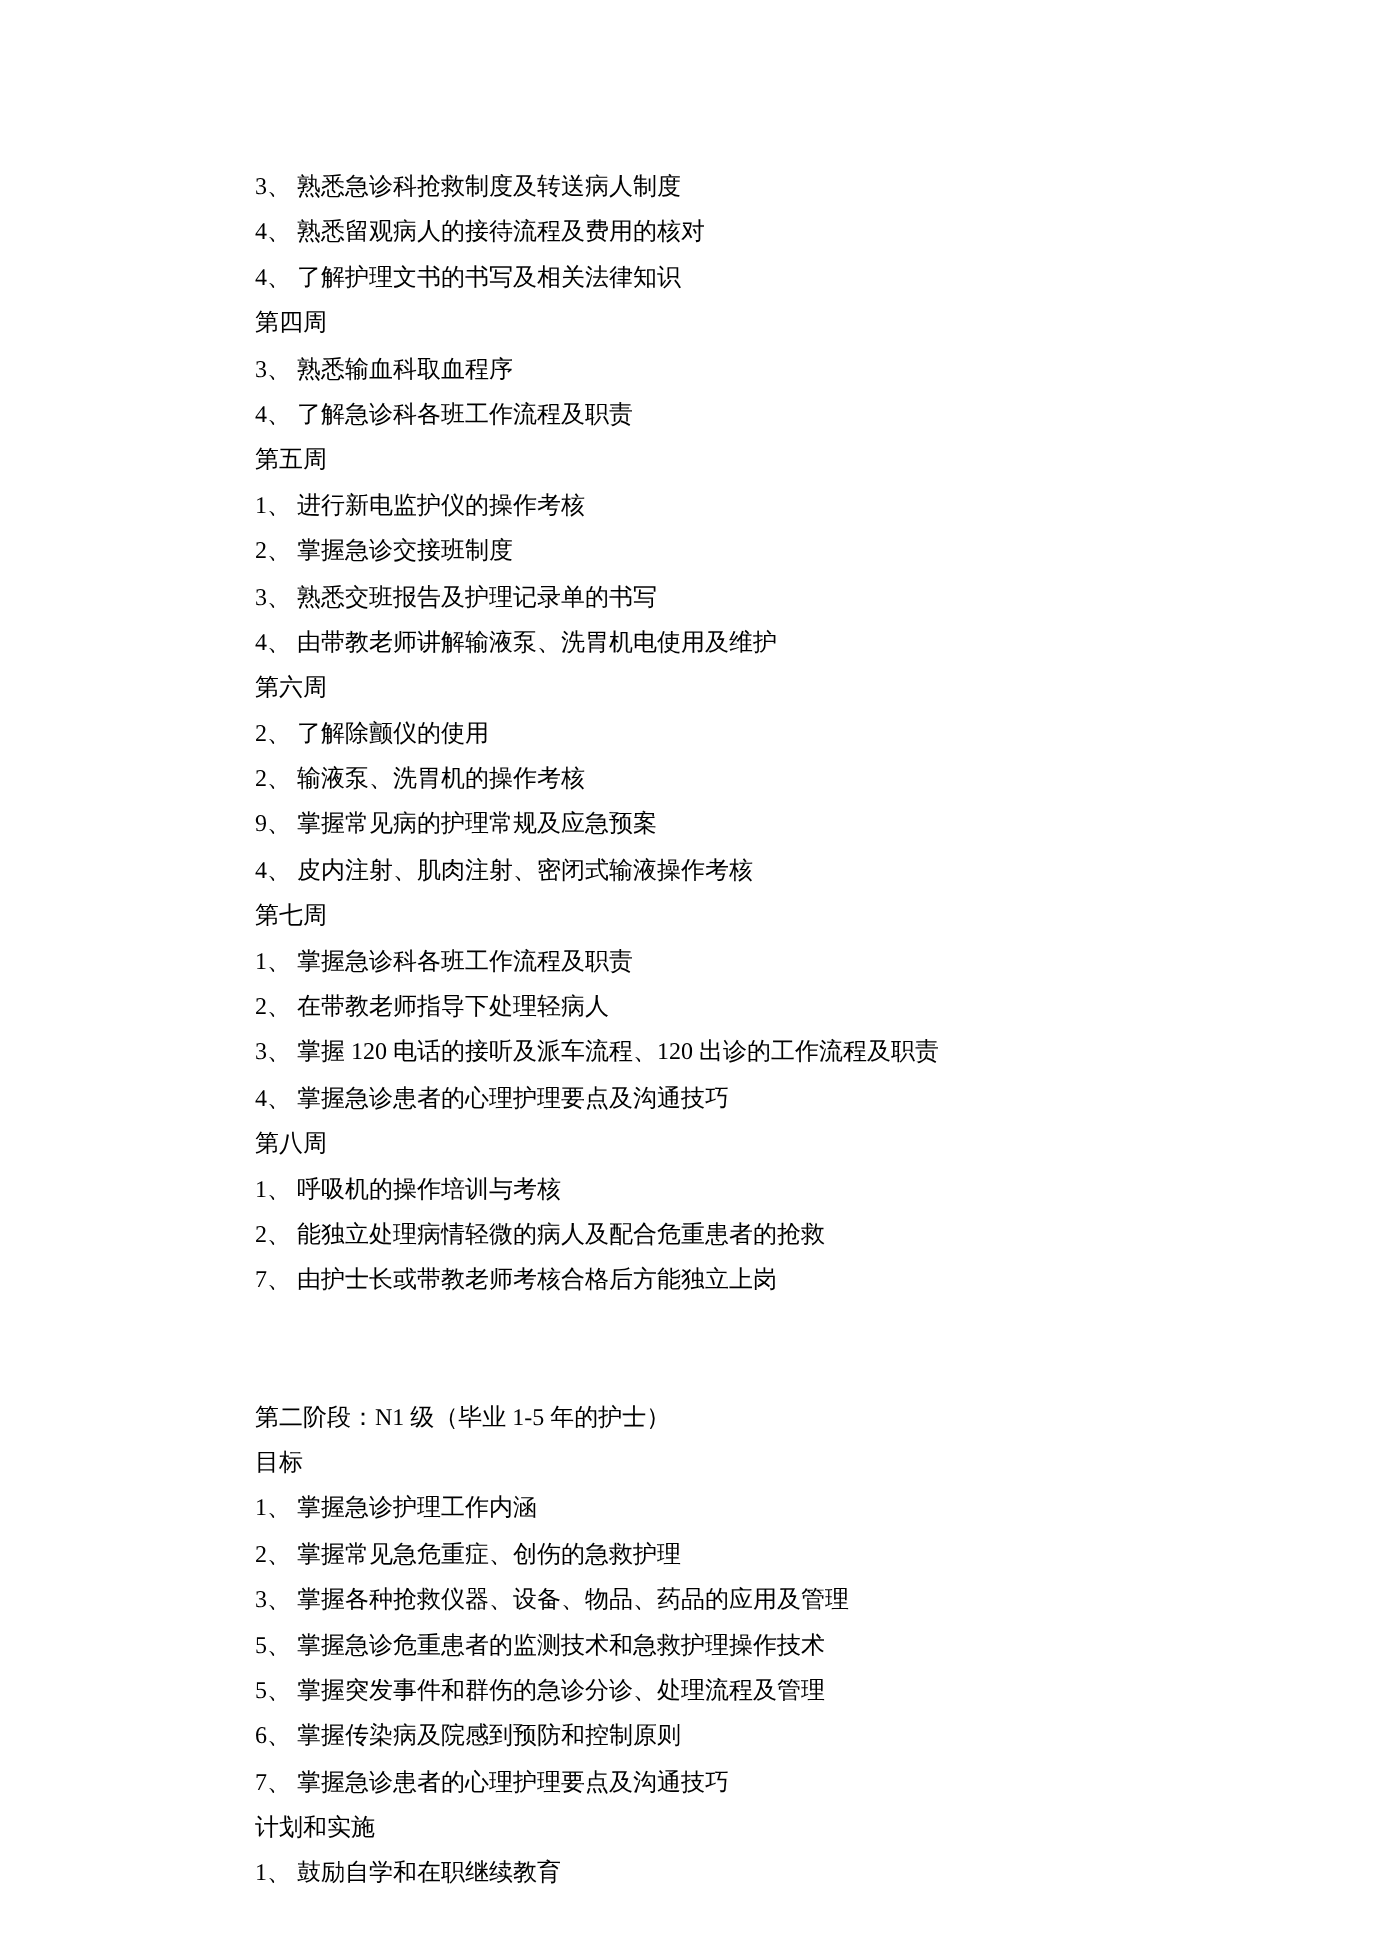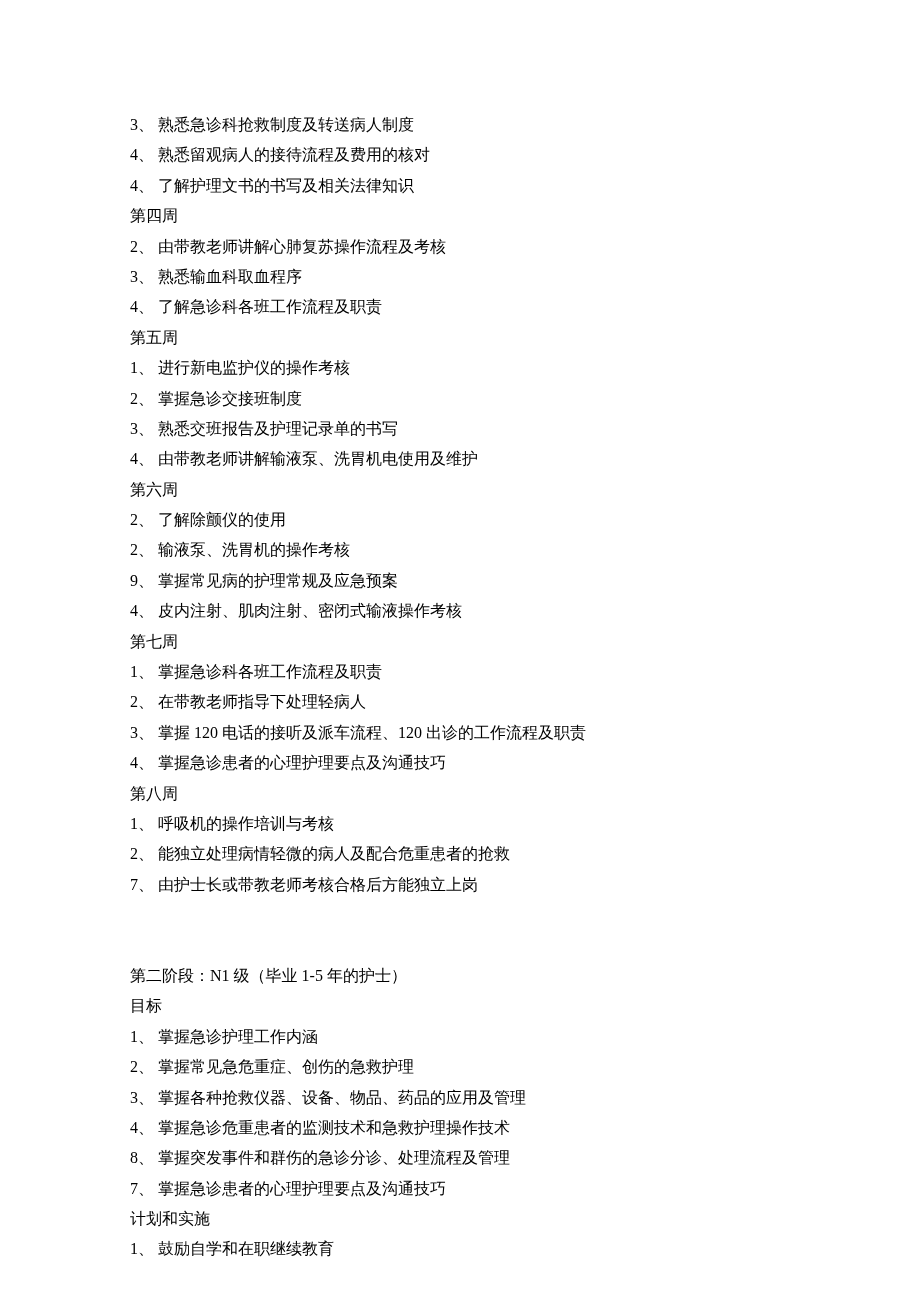--- a/index.html
+++ b/index.html
@@ -8,34 +8,34 @@
       line-height: 1.9;
       color: #000;
       background: #fff;
       margin: 0;
       padding: 110px 130px 110px 130px;
       width: 920px;
       box-sizing: border-box;
     }
     .line {
       white-space: pre-wrap;
+      margin-left: 40px;
     }
     .break {
       height: 1.9em;
     }
   </style>
 </head>
 <body>
 
 <div id="content">
     <div class="line">3、 熟悉急诊科抢救制度及转送病人制度</div>
     <div class="line">4、 熟悉留观病人的接待流程及费用的核对</div>
     <div class="line">4、 了解护理文书的书写及相关法律知识</div>
     <div class="line">第四周</div>
-    <div class="line">2、 由带教老师讲解心肺复苏操作流程及考核</div>
     <div class="line">3、 熟悉输血科取血程序</div>
     <div class="line">4、 了解急诊科各班工作流程及职责</div>
     <div class="line">第五周</div>
     <div class="line">1、 进行新电监护仪的操作考核</div>
     <div class="line">2、 掌握急诊交接班制度</div>
     <div class="line">3、 熟悉交班报告及护理记录单的书写</div>
     <div class="line">4、 由带教老师讲解输液泵、洗胃机电使用及维护</div>
     <div class="line">第六周</div>
     <div class="line">2、 了解除颤仪的使用</div>
     <div class="line">2、 输液泵、洗胃机的操作考核</div>
@@ -50,18 +50,19 @@
     <div class="line">1、 呼吸机的操作培训与考核</div>
     <div class="line">2、 能独立处理病情轻微的病人及配合危重患者的抢救</div>
     <div class="line">7、 由护士长或带教老师考核合格后方能独立上岗</div>
     <div class="break"></div>
     <div class="break"></div>
     <div class="line">第二阶段：N1 级（毕业 1-5 年的护士）</div>
     <div class="line">目标</div>
     <div class="line">1、 掌握急诊护理工作内涵</div>
     <div class="line">2、 掌握常见急危重症、创伤的急救护理</div>
     <div class="line">3、 掌握各种抢救仪器、设备、物品、药品的应用及管理</div>
-    <div class="line">4、 掌握急诊危重患者的监测技术和急救护理操作技术</div>
-    <div class="line">8、 掌握突发事件和群伤的急诊分诊、处理流程及管理</div>
+    <div class="line">5、 掌握急诊危重患者的监测技术和急救护理操作技术</div>
+    <div class="line">5、 掌握突发事件和群伤的急诊分诊、处理流程及管理</div>
+    <div class="line">6、 掌握传染病及院感到预防和控制原则</div>
     <div class="line">7、 掌握急诊患者的心理护理要点及沟通技巧</div>
     <div class="line">计划和实施</div>
     <div class="line">1、 鼓励自学和在职继续教育</div>
   </div>
 
 </body></html>

